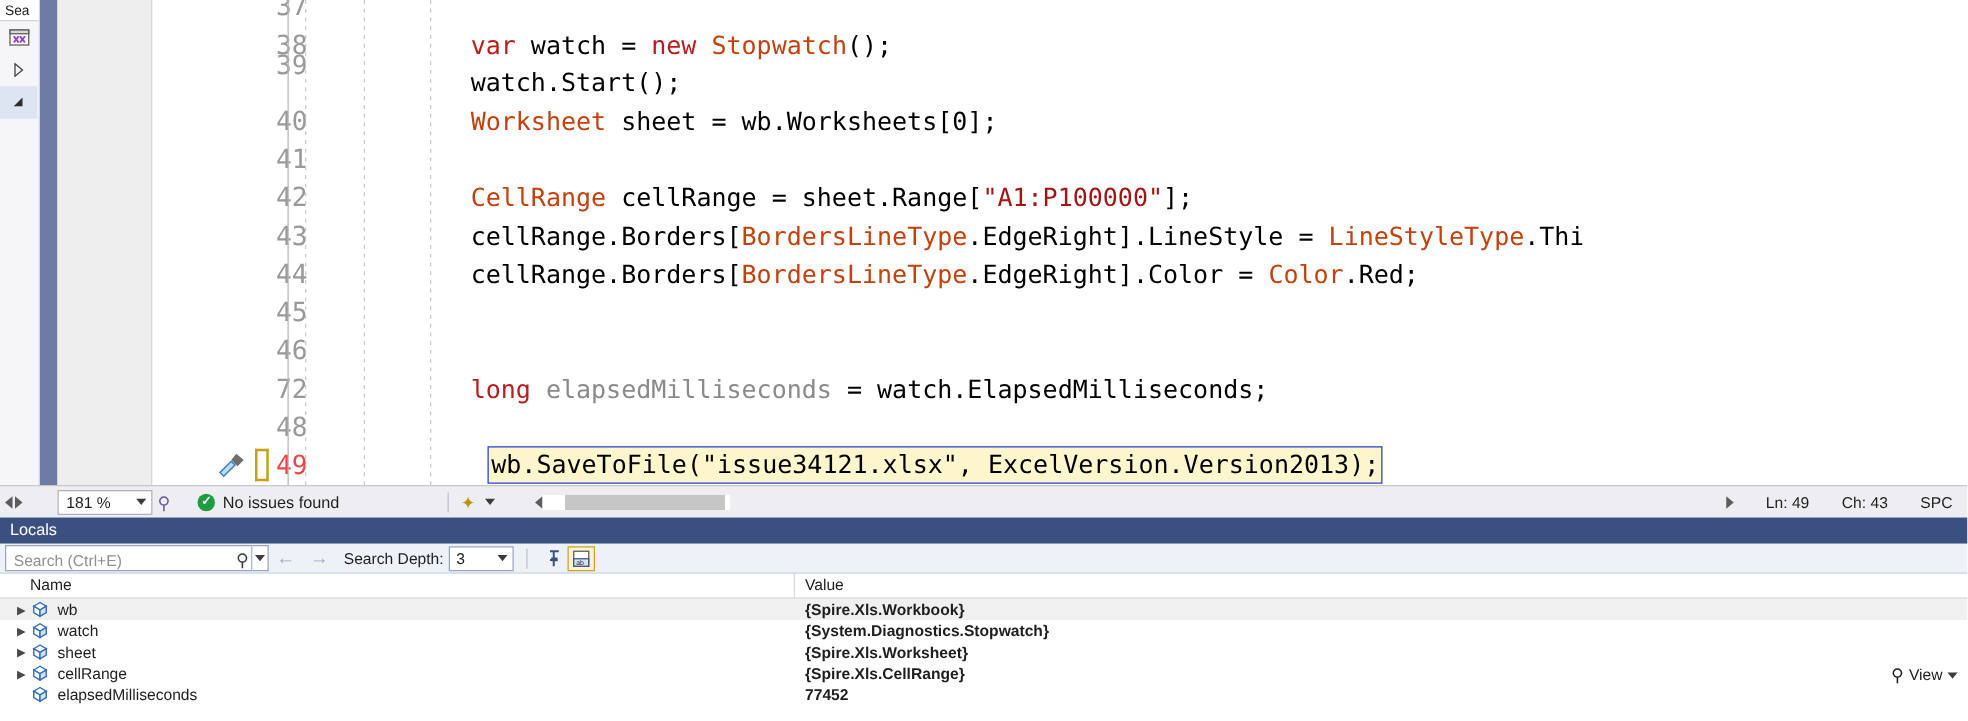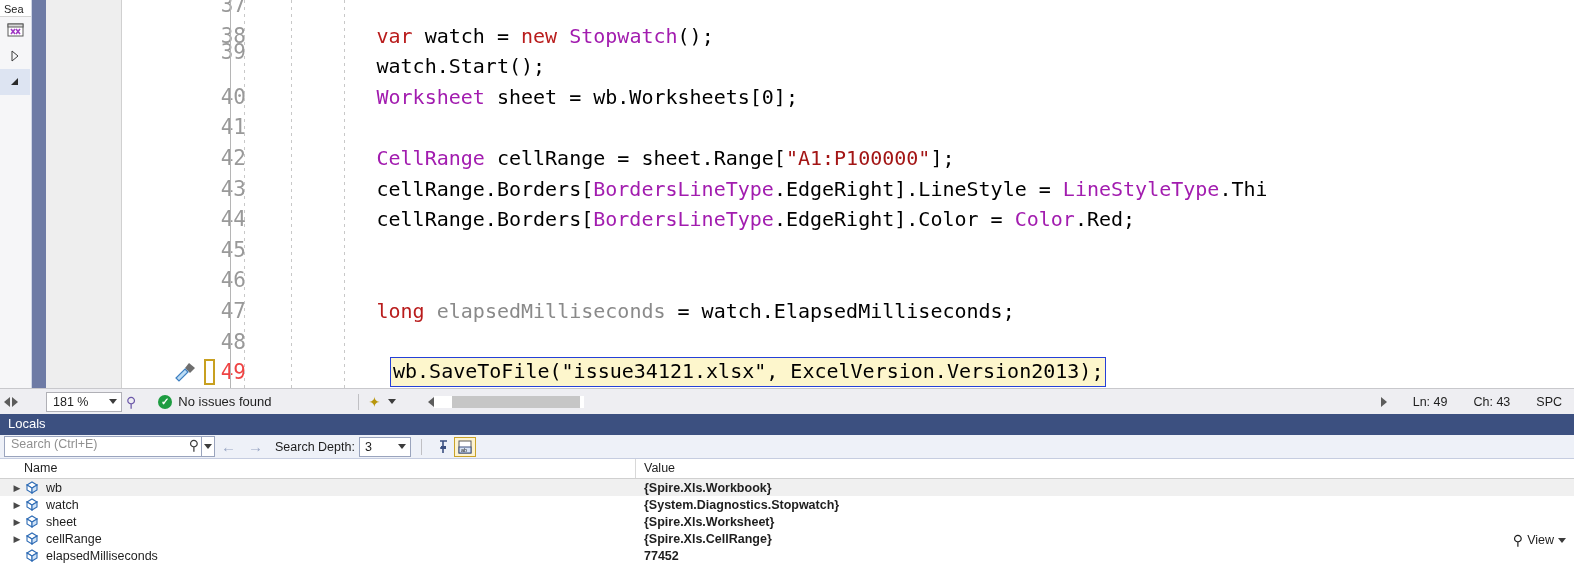--- a/index.html
+++ b/index.html
@@ -65,21 +65,21 @@
     background-size: 1px 7px;
   }
   .code-line {
     position: absolute; left: 0; right: 0; height: 30.6px;
     font-family: "DejaVu Sans Mono", monospace;
     font-size: 20px; line-height: 30.6px; white-space: pre;
     color: #000000;
   }
   .code-line .ind { color: transparent; }
   .kw   { color: #b91c1c; }
-  .type { color: #a21caf; }
+  .type { color: #c2410c; }
   .str  { color: #a31515; }
   .dim  { color: #8a8a8a; }
   .hl-box {
     position: absolute;
     background: #fdf6cc;
     border: 1.6px solid #2540d8;
     height: 30px;
     padding: 0 2px;
   }
   .screwdriver {
@@ -138,21 +138,21 @@
     height: 21px; background: #3c5080; color: #ffffff;
     font-size: 13px; padding: 2px 0 0 8px;
   }
   .locals-toolbar {
     height: 24px; background: #eef1f8; border-bottom: 1px solid #c6cde0;
     display: flex; align-items: center; padding: 0 4px;
     font-size: 12.5px; color: #1e1e1e;
   }
   .search-box {
     width: 198px; height: 21px; background: #ffffff; border: 1px solid #9aa4bd;
-    display: flex; align-items: flex-start; padding: 0 2px 0 6px;
+    display: flex; align-items: flex-end; padding: 0 2px 0 6px;
     color: #909090; font-size: 12.5px;
   }
   .search-box .sb-grow { flex: 1; }
   .sb-dropdown {
     width: 13px; height: 21px; border: 1px solid #9aa4bd; border-left: none;
     background: #ffffff; display: flex; align-items: center; justify-content: center;
   }
   .arrow-nav { color: #9aa7c4; font-size: 15px; padding: 0 6px; }
   .depth-combo {
     width: 52px; height: 20px; background: #ffffff; border: 1px solid #9aa4bd;
@@ -221,21 +221,21 @@
       <div class="linenum" style="top:-10px">37</div>
       <div class="linenum" style="top:20.6px">38</div>
       <div class="linenum" style="top:37px">39</div>
       <div class="linenum" style="top:81.8px">40</div>
       <div class="linenum" style="top:112.4px">41</div>
       <div class="linenum" style="top:143px">42</div>
       <div class="linenum" style="top:173.6px">43</div>
       <div class="linenum" style="top:204.2px">44</div>
       <div class="linenum" style="top:234.8px">45</div>
       <div class="linenum" style="top:265.4px">46</div>
-      <div class="linenum" style="top:296px">47</div>
+      <div class="linenum" style="top:296px">72</div>
       <div class="linenum" style="top:326.6px">48</div>
       <div class="linenum current" style="top:357.2px">49</div>
     </div>
 
     <svg class="screwdriver" style="left:50px; top:360px" width="26" height="26" viewBox="0 0 26 26">
       <path d="M17 3 L23 8 L18 13 L13 8 Z" fill="#6e6e6e"></path>
       <path d="M13 9 L16 12 L7 21 L4 18 Z" fill="#bcdcf5" stroke="#3d7fc1" stroke-width="1.2"></path>
     </svg>
     <div class="bracket-mark" style="left:82px; top:359px"></div>
 

